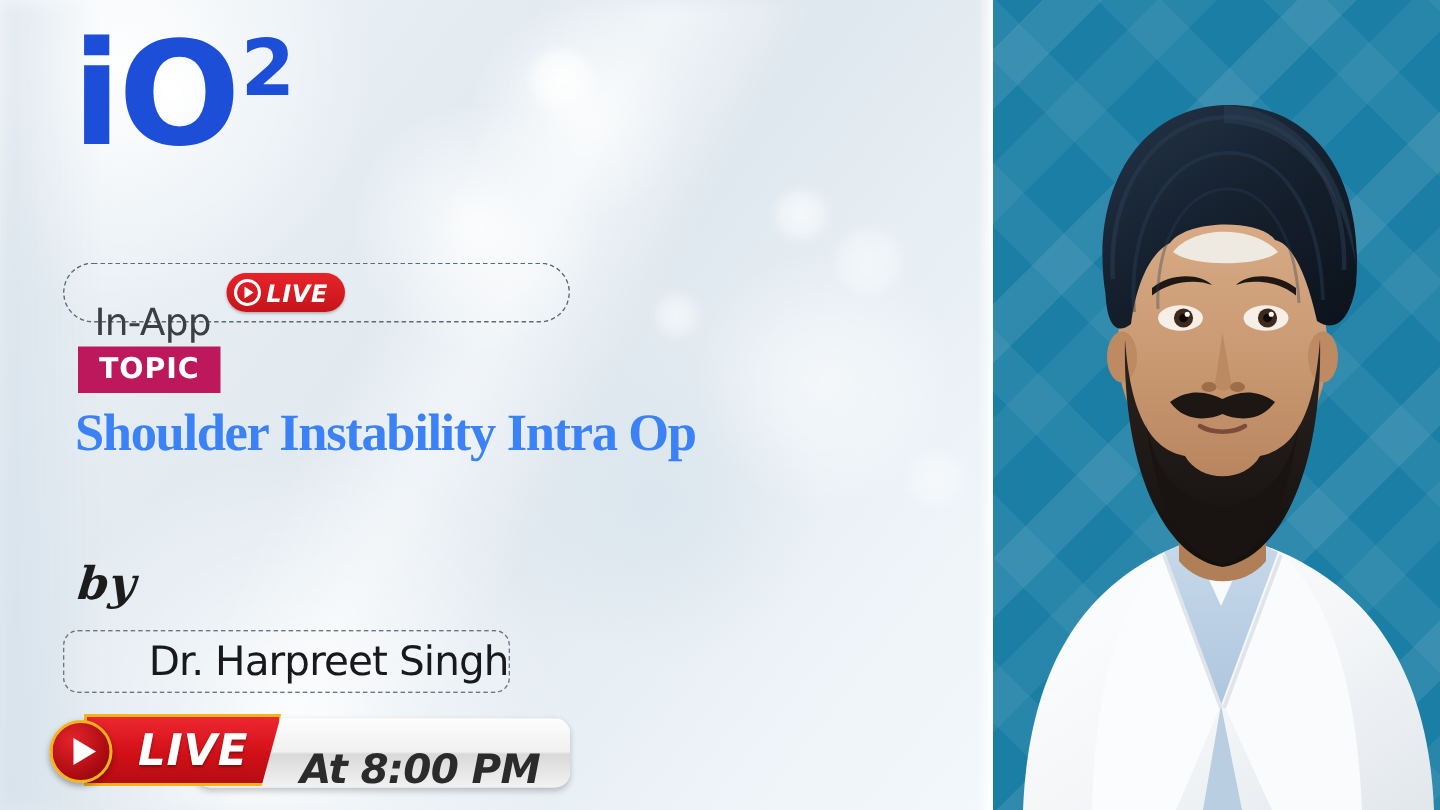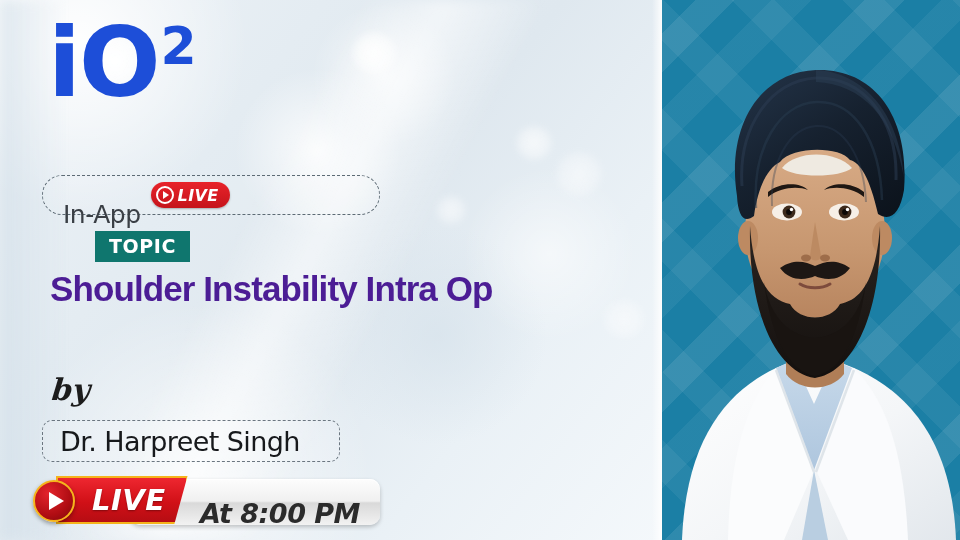--- a/index.html
+++ b/index.html
@@ -130,51 +130,51 @@
   }
   .live-pill-sm .txt {
     font-family:"DejaVu Sans", sans-serif;
     color:#ffffff; font-weight:700; font-style:italic;
     font-size:16px; letter-spacing:.4px;
   }
 
   
   .topic-badge {
     position:absolute; left:52px; top:231px;
-    background:#0f766e; color:#ffffff;
+    background:#be185d; color:#ffffff;
     font-family:"DejaVu Sans", sans-serif;
     font-size:19px; font-weight:700; letter-spacing:.6px;
     padding:4px 14px 5px;
-    margin-left:43px;
   }
 
   
   .title {
     position:absolute; left:50px; top:268px; width:600px;
-    font-family:Liberation Sans, sans-serif;
+    font-family:Liberation Serif, serif;
     font-size:35px; font-weight:700; line-height:1.22;
-    color:#4c1d95; letter-spacing:-.9px;
+    color:#3b82f6; letter-spacing:-.9px;
   }
 
   
   .by-word {
     position:absolute; left:52px; top:372px;
     font-family:"DejaVu Serif", serif;
     font-style:italic; font-weight:700;
     font-size:30px; color:#1c1c1c;
     transform:skewX(-6deg);
   }
 
   
   .speaker-box {
     position:absolute; left:42px; top:420px;
     width:298px; height:42px;
     border:1.6px dashed #6b7680; border-radius:10px;
     display:flex; align-items:center; padding-left:17px;
     background:rgba(255,255,255,.10);
+    justify-content:flex-end;
   }
   .speaker-name {
     font-family:"DejaVu Sans", sans-serif;
     font-size:27px; font-weight:400; color:#17191c; letter-spacing:-.6px;
   }
 
   
   .live-bar { position:absolute; left:30px; top:476px; height:52px; }
   .time-pill {
     position:absolute; left:100px; top:3px;

